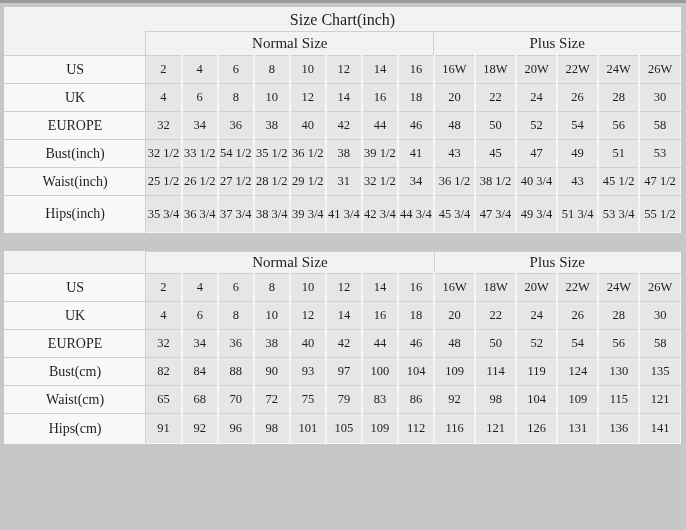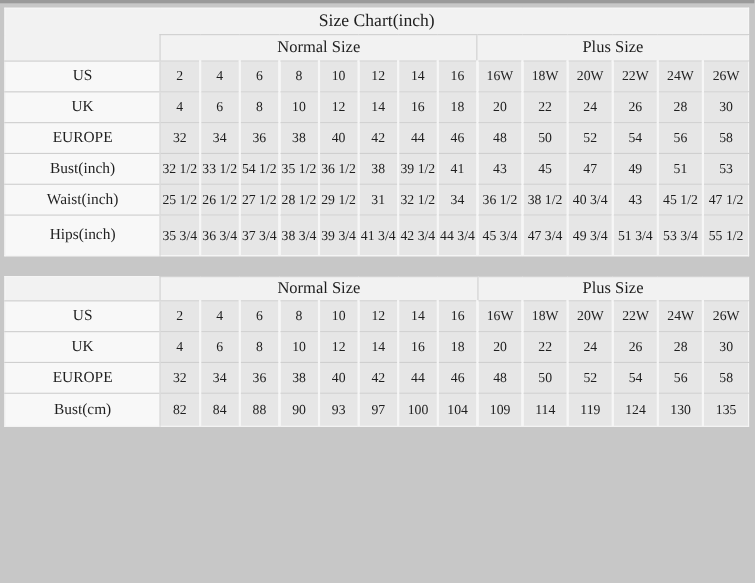--- a/index.html
+++ b/index.html
@@ -293,15 +293,49 @@
           <td class="cell">97</td>
           <td class="cell">100</td>
           <td class="cell">104</td>
           <td class="cell">109</td>
           <td class="cell">114</td>
           <td class="cell">119</td>
           <td class="cell">124</td>
           <td class="cell">130</td>
           <td class="cell">135</td>
         </tr>
+        <tr class="data-row">
+          <th class="row-label">Waist(cm)</th>
+          <td class="cell">65</td>
+          <td class="cell">68</td>
+          <td class="cell">70</td>
+          <td class="cell">72</td>
+          <td class="cell">75</td>
+          <td class="cell">79</td>
+          <td class="cell">83</td>
+          <td class="cell">86</td>
+          <td class="cell">92</td>
+          <td class="cell">98</td>
+          <td class="cell">104</td>
+          <td class="cell">109</td>
+          <td class="cell">115</td>
+          <td class="cell">121</td>
+        </tr>
+        <tr class="data-row">
+          <th class="row-label">Hips(cm)</th>
+          <td class="cell">91</td>
+          <td class="cell">92</td>
+          <td class="cell">96</td>
+          <td class="cell">98</td>
+          <td class="cell">101</td>
+          <td class="cell">105</td>
+          <td class="cell">109</td>
+          <td class="cell">112</td>
+          <td class="cell">116</td>
+          <td class="cell">121</td>
+          <td class="cell">126</td>
+          <td class="cell">131</td>
+          <td class="cell">136</td>
+          <td class="cell">141</td>
+        </tr>
       </tbody>
     </table>
 </div>
 
 </body></html>

